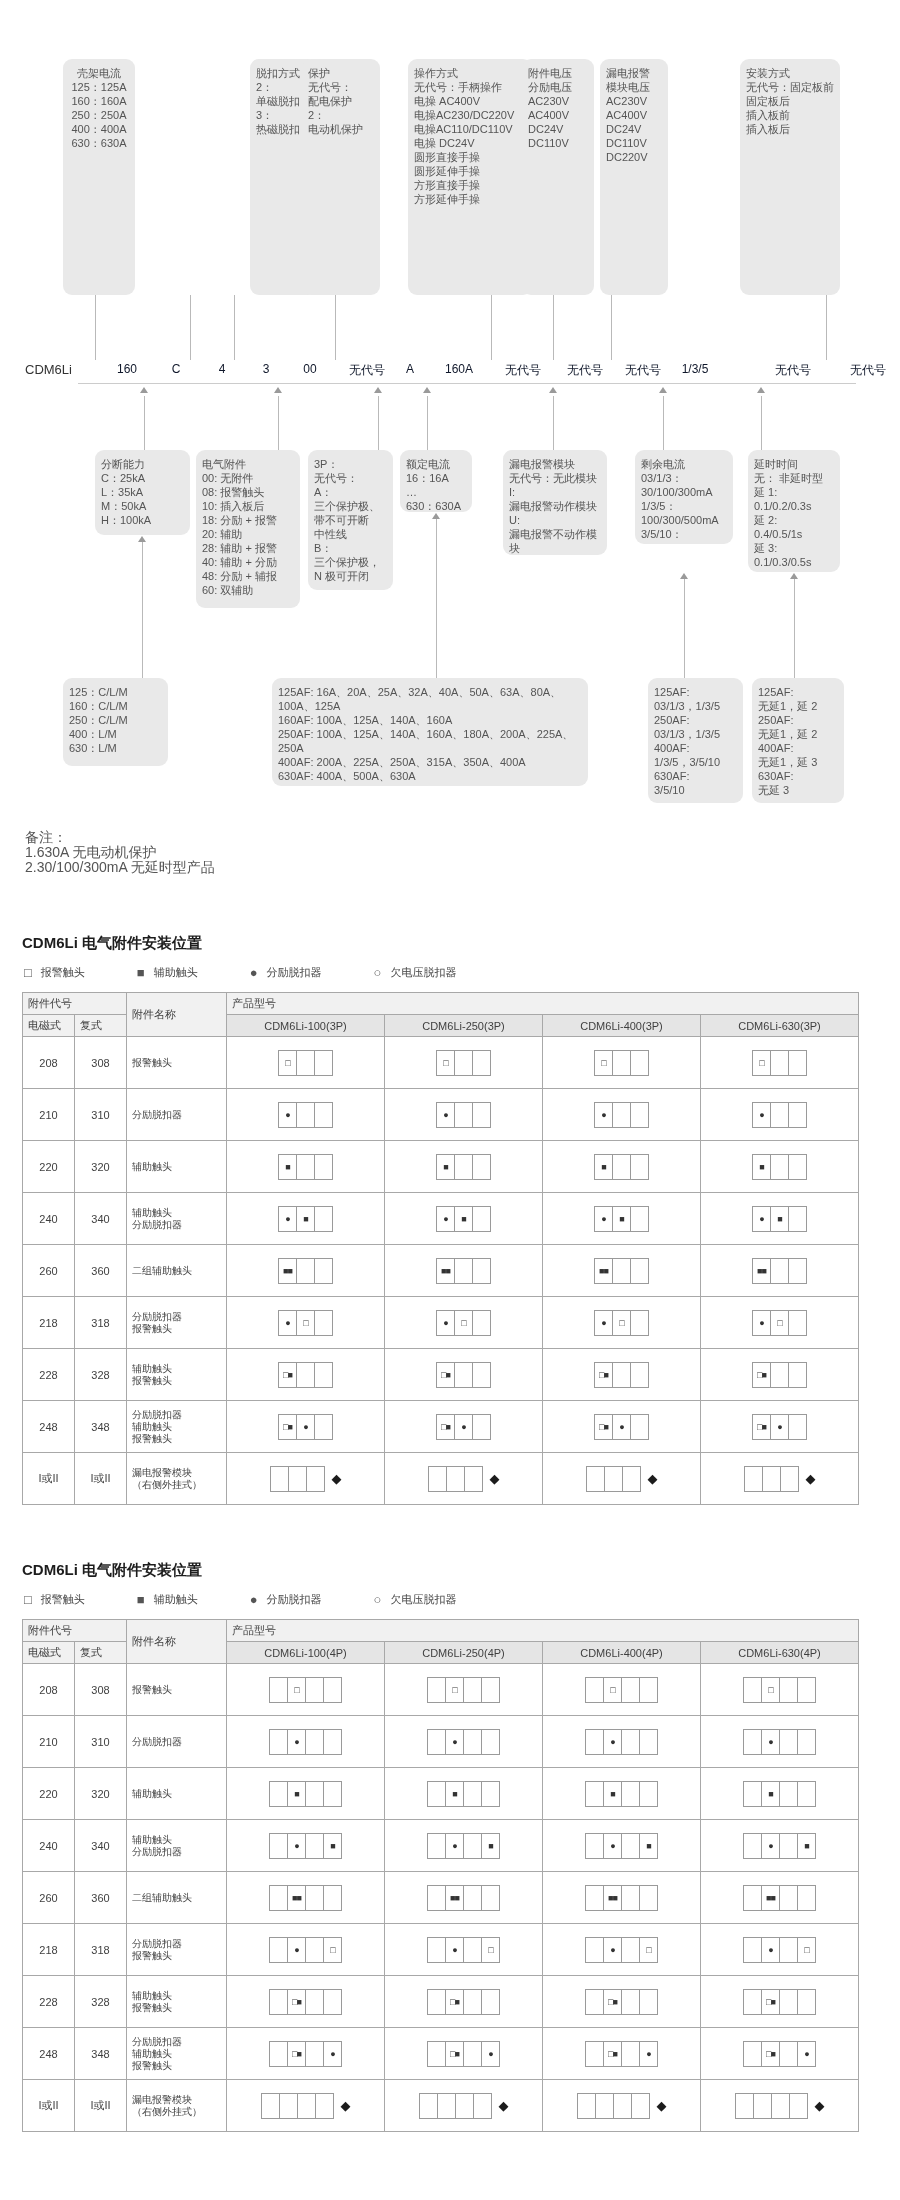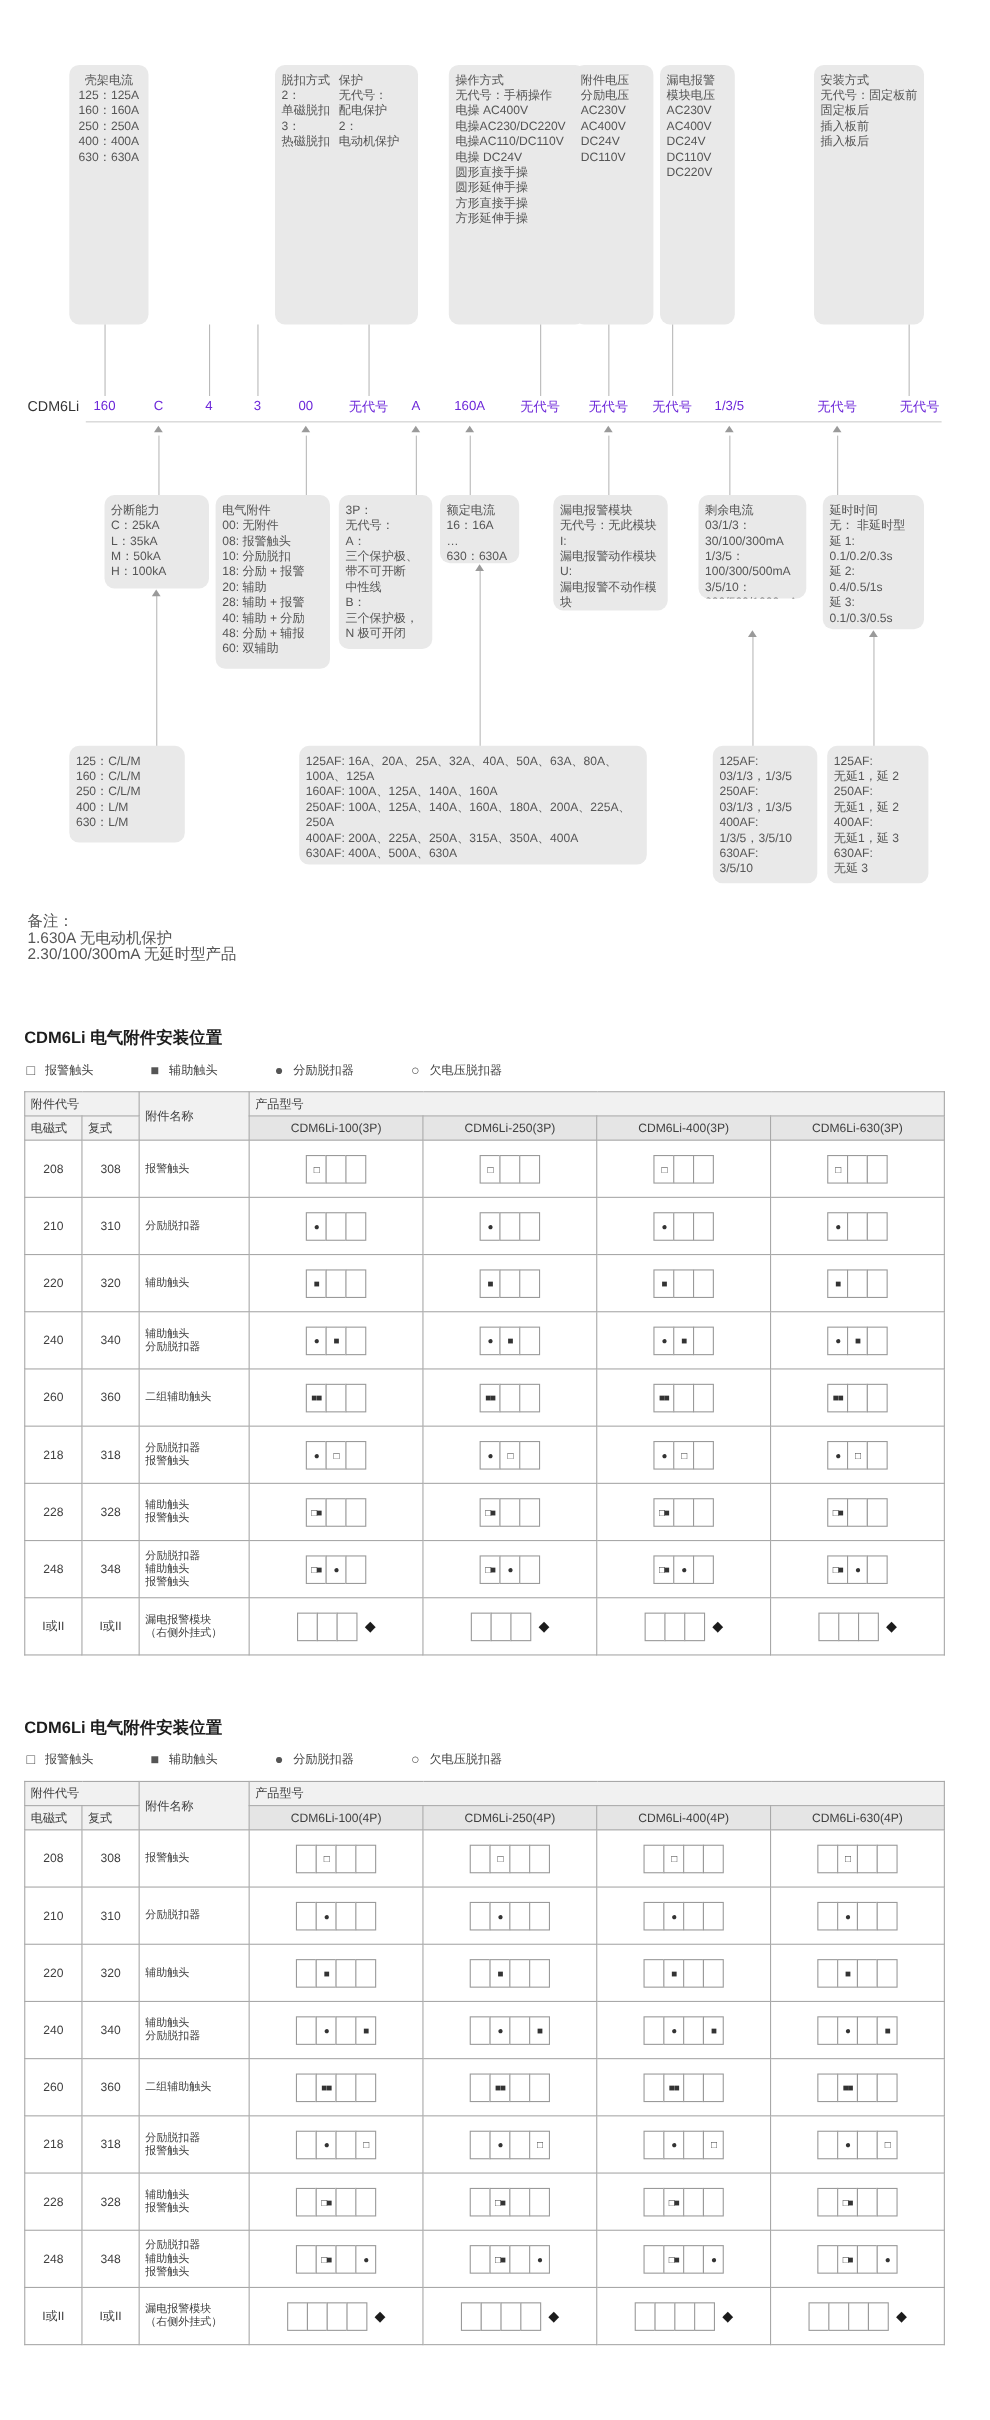--- a/index.html
+++ b/index.html
@@ -2,21 +2,21 @@
 <html><head>
 <meta charset="utf-8">
 <style>
   html,body{margin:0;padding:0;}
   body{width:900px;height:2200px;background:#ffffff;font-family:"Liberation Sans","DejaVu Sans",sans-serif;color:#444;overflow:hidden;position:relative;}
   #diagram{position:absolute;left:0;top:0;width:900px;height:900px;}
   .dbox{position:absolute;background:#e9e9e9;border-radius:9px;padding:7px 6px;box-sizing:border-box;font-size:11px;line-height:14px;color:#555;overflow:hidden;}
   .vline{position:absolute;width:1px;background:#b9b9b9;}
   .hline{position:absolute;height:1px;background:#cccccc;}
   .arr-up{position:absolute;width:0;height:0;border-left:4px solid transparent;border-right:4px solid transparent;border-bottom:6px solid #9a9a9a;margin-left:-4px;}
-  .code{position:absolute;transform:translateX(-50%);font-size:12px;color:#6d28d9;white-space:nowrap;}
+  .code{position:absolute;transform:translateX(-50%);font-size:12px;color:#0f172a;white-space:nowrap;margin-left:32px;}
   .model-prefix{position:absolute;left:25px;top:362px;font-size:13px;color:#333;}
   .notes{position:absolute;left:25px;top:830px;font-size:14px;line-height:15px;color:#555;}
   #flow{position:absolute;left:0;top:900px;width:900px;}
   .section{margin:0 22px;}
   .section + .section{margin-top:56px;}
   .sec-title{font-size:15px;font-weight:bold;color:#1d1d1d;margin:34px 0 12px 0;}
   .legend{display:flex;align-items:center;gap:52px;font-size:11px;color:#444;margin:0 0 12px 2px;}
   .legend .litem{display:flex;align-items:center;gap:9px;}
   .legend .sym{font-size:13px;color:#555;}
   table.acc{border-collapse:collapse;table-layout:fixed;width:836px;}
@@ -105,21 +105,21 @@
       <div class="bt">分断能力</div>
       <div class="bl">C：25kA</div>
       <div class="bl">L：35kA</div>
       <div class="bl">M：50kA</div>
       <div class="bl">H：100kA</div>
     </div>
     <div class="dbox" style="left: 196px; top: 450px; width: 104px; height: 158px;">
       <div class="bt">电气附件</div>
       <div class="bl">00: 无附件</div>
       <div class="bl">08: 报警触头</div>
-      <div class="bl">10: 分励脱扣</div>
+      <div class="bl">10: 插入板后</div>
       <div class="bl">18: 分励 + 报警</div>
       <div class="bl">20: 辅助</div>
       <div class="bl">28: 辅助 + 报警</div>
       <div class="bl">40: 辅助 + 分励</div>
       <div class="bl">48: 分励 + 辅报</div>
       <div class="bl">60: 双辅助</div>
     </div>
     <div class="dbox" style="left: 308px; top: 450px; width: 85px; height: 140px;">
       <div class="bt">3P：</div>
       <div class="bl">无代号：</div>

